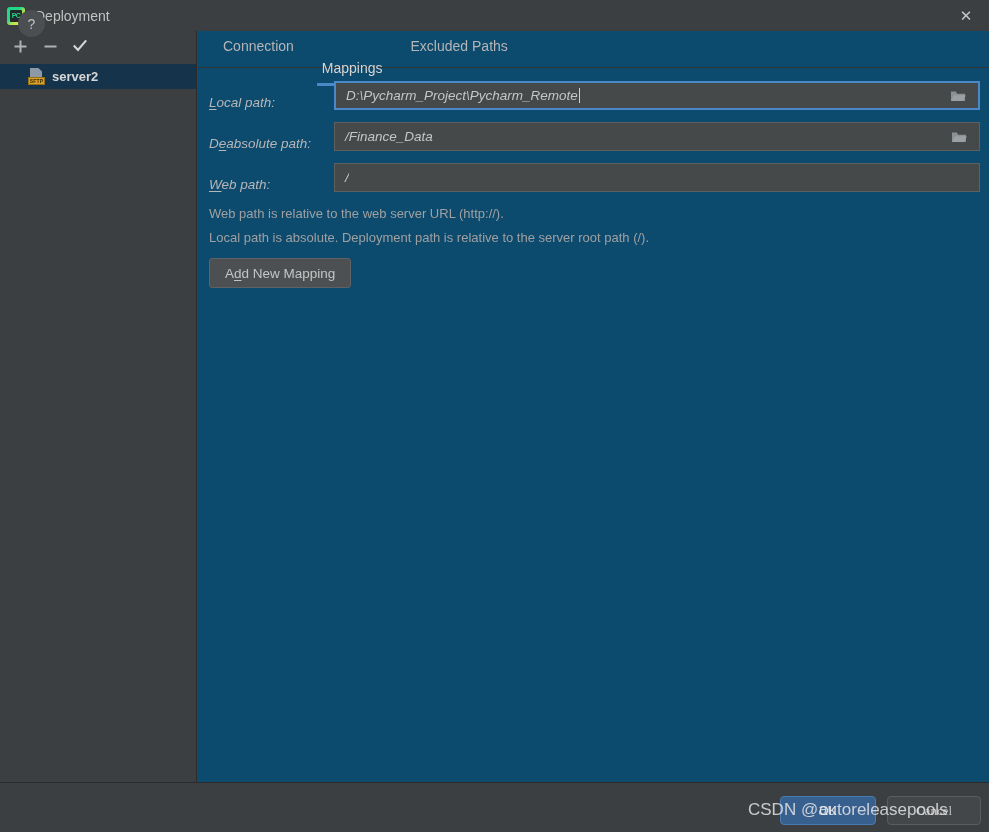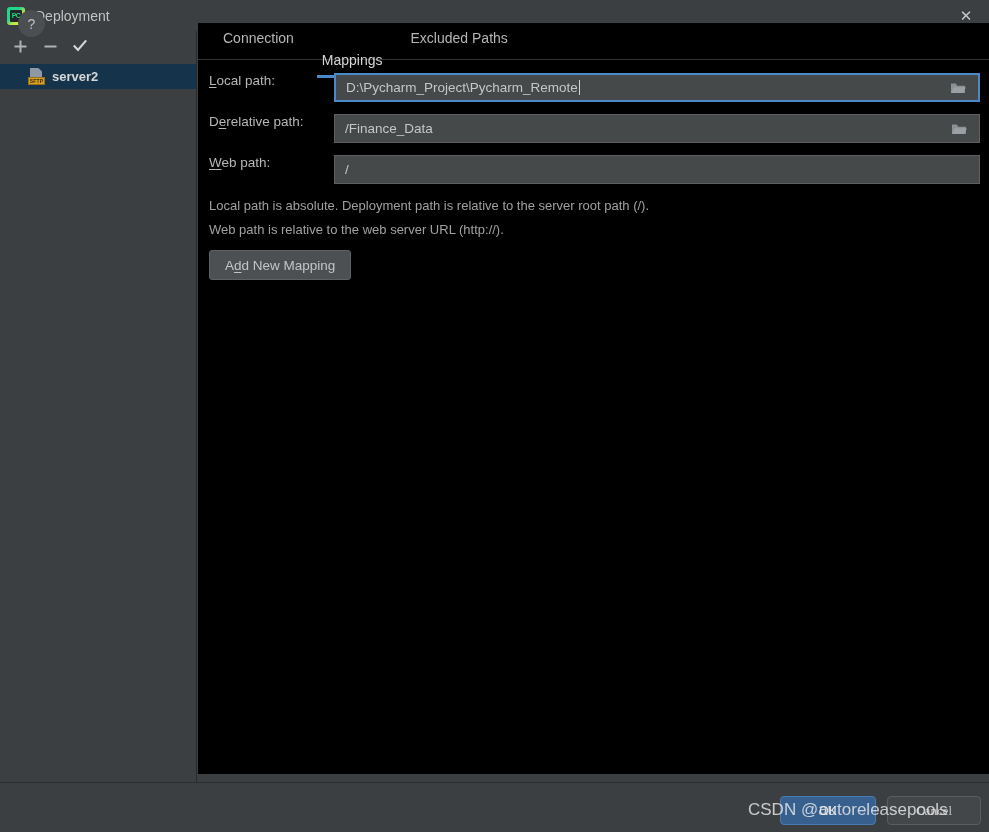--- a/index.html
+++ b/index.html
@@ -136,24 +136,24 @@
     font-weight: bold;
     line-height: 7px;
     text-align: center;
     letter-spacing: 0.2px;
     font-family: "Liberation Sans", sans-serif;
   }
 
   
   .right-panel {
     position: absolute;
-    left: 198px; top: 23px;
+    left: 198px; top: 31px;
     width: 791px;
     height: 751px;
-    background: #000000;
+    background: #0c4a6e;
   }
   .tabs {
     position: relative;
     height: 37px;
     display: flex;
     align-items: flex-start;
     padding-left: 11px;
     border-bottom: 1px solid #323232;
     box-sizing: border-box;
   }
@@ -173,22 +173,23 @@
     background: #4a88c7;
   }
 
   
   .form {
     position: relative;
     padding: 13px 9px 0 11px;
   }
   .form-row {
     display: flex;
-    align-items: flex-start;
+    align-items: flex-end;
     margin-bottom: 12px;
+    font-style: italic;
   }
   .form-label {
     width: 125px;
     font-size: 13.5px;
     color: #b7b7b7;
     flex: none;
     text-align: left;
   }
   .form-label .mn {
     text-decoration: underline;
@@ -393,42 +394,42 @@
             <svg width="16" height="14" viewBox="0 0 16 14">
               <path d="M1 2.5 L1 12 L15 12 L15 4.8 L7.2 4.8 L5.8 2.5 Z" fill="#8b9095"></path>
               <path d="M1 12 L3.6 6.2 L15.8 6.2 L13.2 12 Z" fill="#9ba0a5"></path>
             </svg>
           </div>
         </div>
       </div>
 
       
       <div class="form-row">
-        <div class="form-label"><span>D</span><span class="mn">e</span><span>relative path:</span></div>
+        <div class="form-label"><span>D</span><span class="mn">e</span><span>absolute path:</span></div>
         <div class="field">
           <span class="value">/Finance_Data</span>
           <div class="browse">
             <svg width="16" height="14" viewBox="0 0 16 14">
               <path d="M1 2.5 L1 12 L15 12 L15 4.8 L7.2 4.8 L5.8 2.5 Z" fill="#8b9095"></path>
               <path d="M1 12 L3.6 6.2 L15.8 6.2 L13.2 12 Z" fill="#9ba0a5"></path>
             </svg>
           </div>
         </div>
       </div>
 
       
       <div class="form-row">
         <div class="form-label"><span class="mn">W</span><span>eb path:</span></div>
         <div class="field">
           <span class="value">/</span>
         </div>
       </div>
 
+      <div class="hint">Web path is relative to the web server URL (http://).</div>
       <div class="hint">Local path is absolute. Deployment path is relative to the server root path (/).</div>
-      <div class="hint">Web path is relative to the web server URL (http://).</div>
 
       <div class="add-btn">
           <span>A</span>
           <span class="mn">d</span>
           <span>d New Mapping</span>
         </div>
     </div>
   </div>
 
   <div class="footer"></div>

